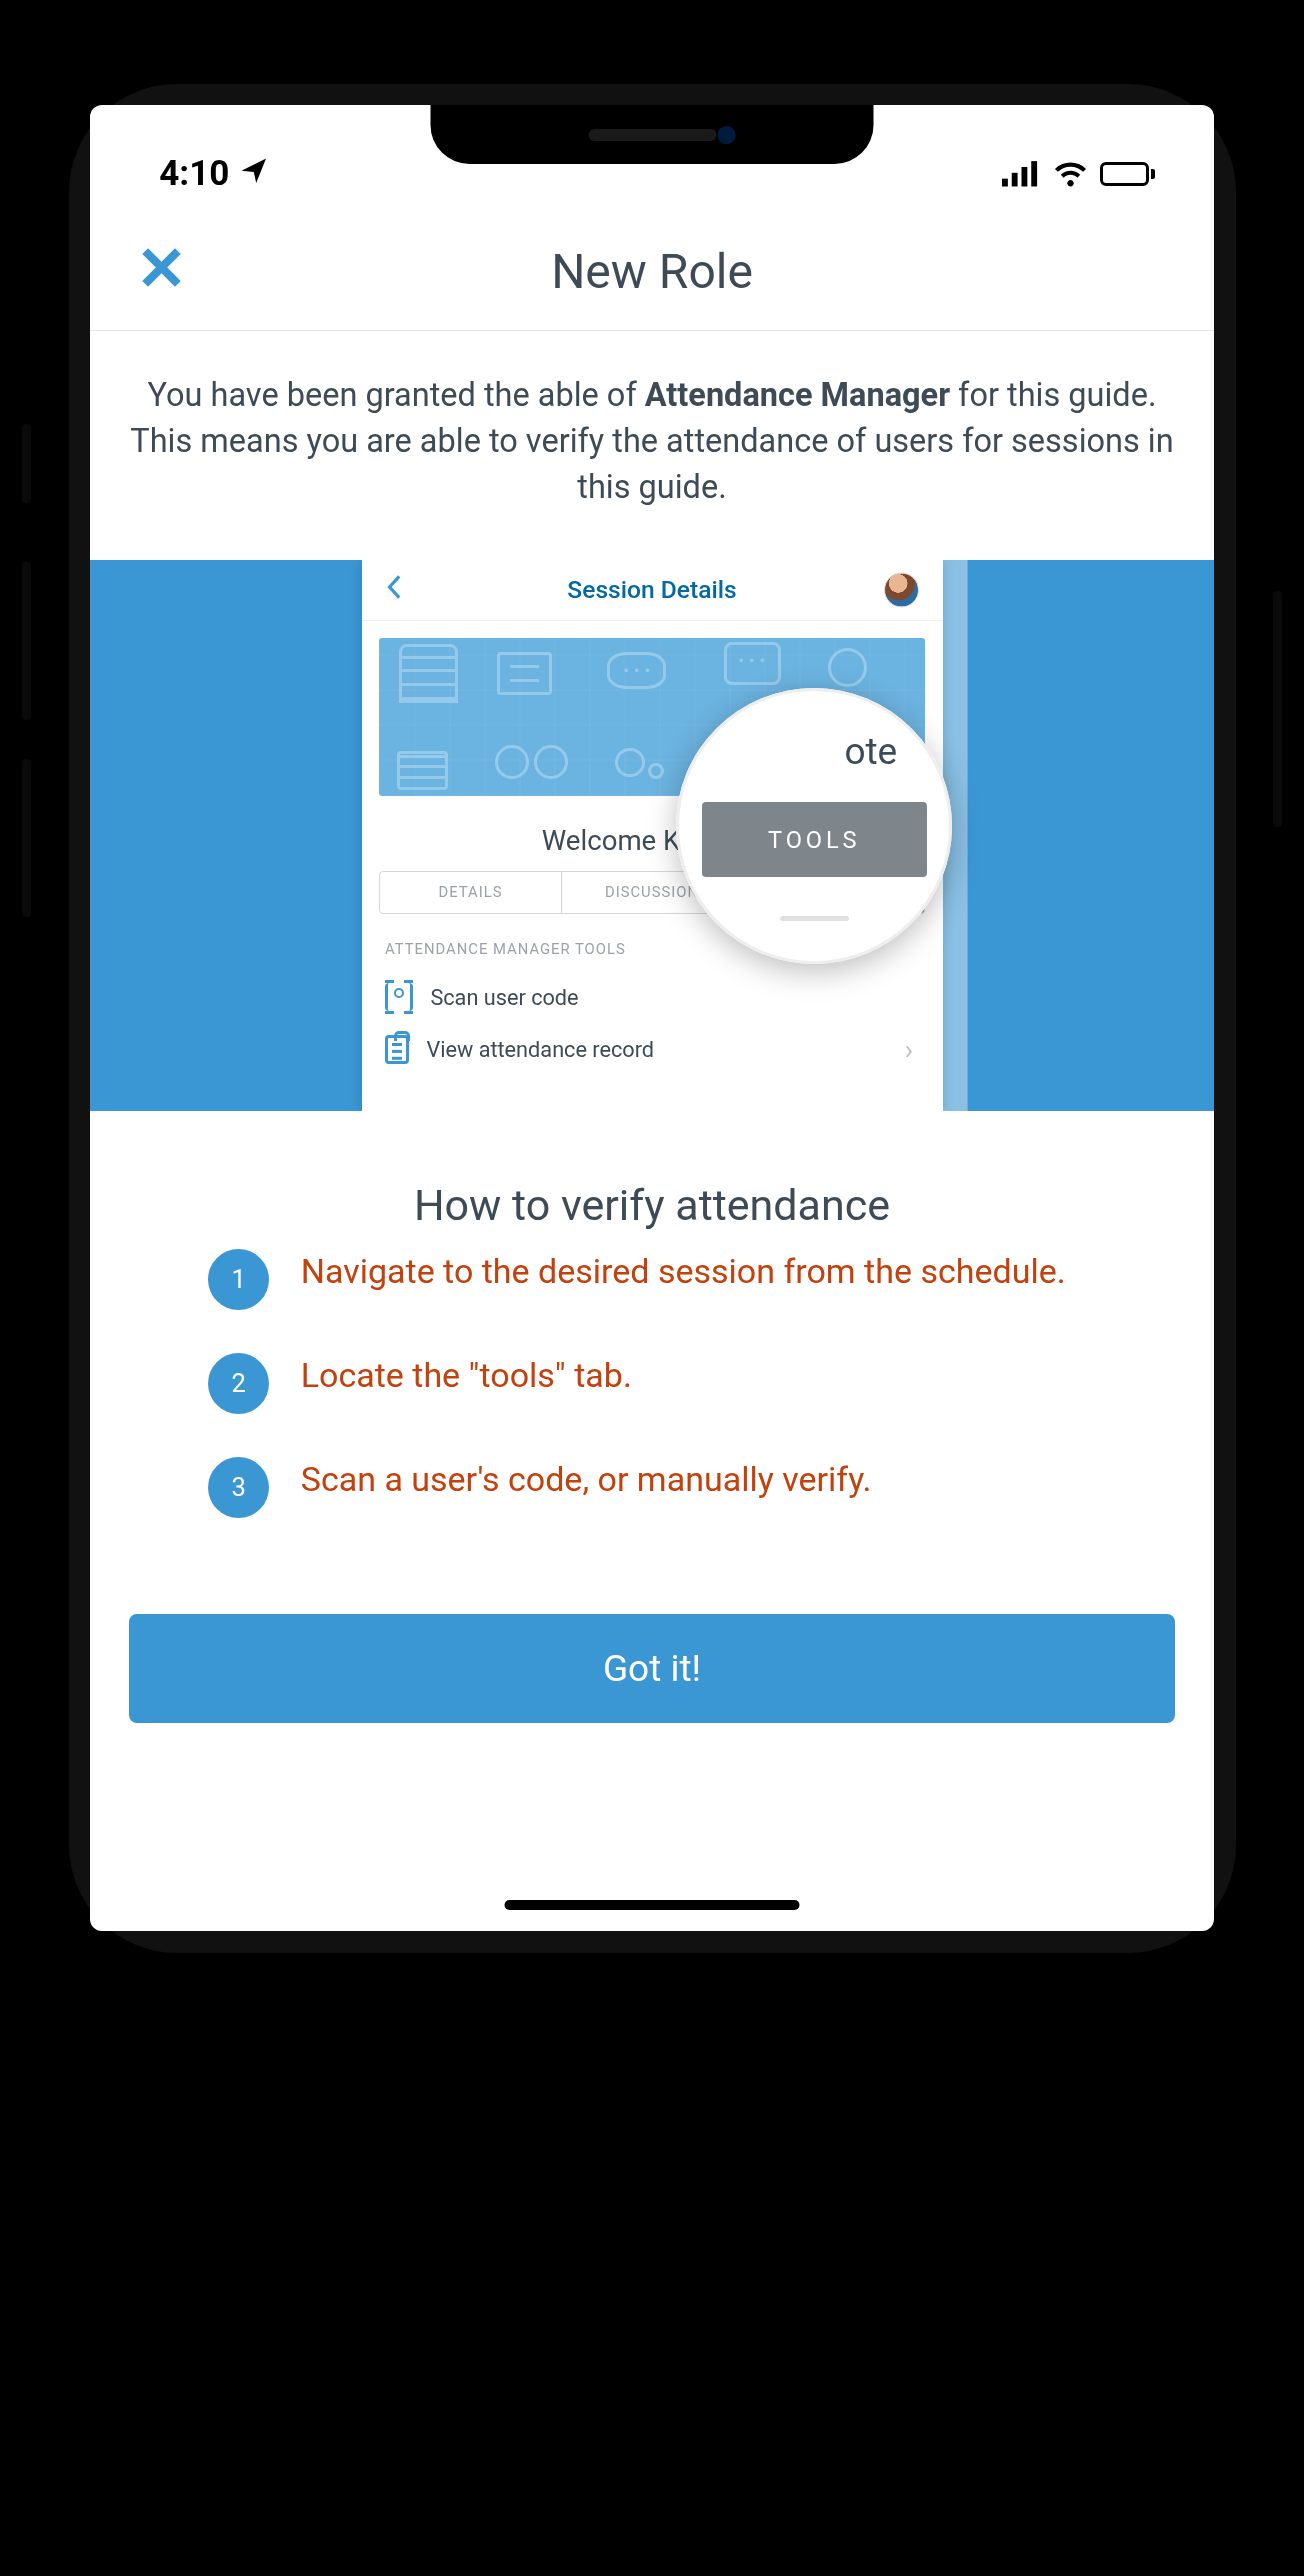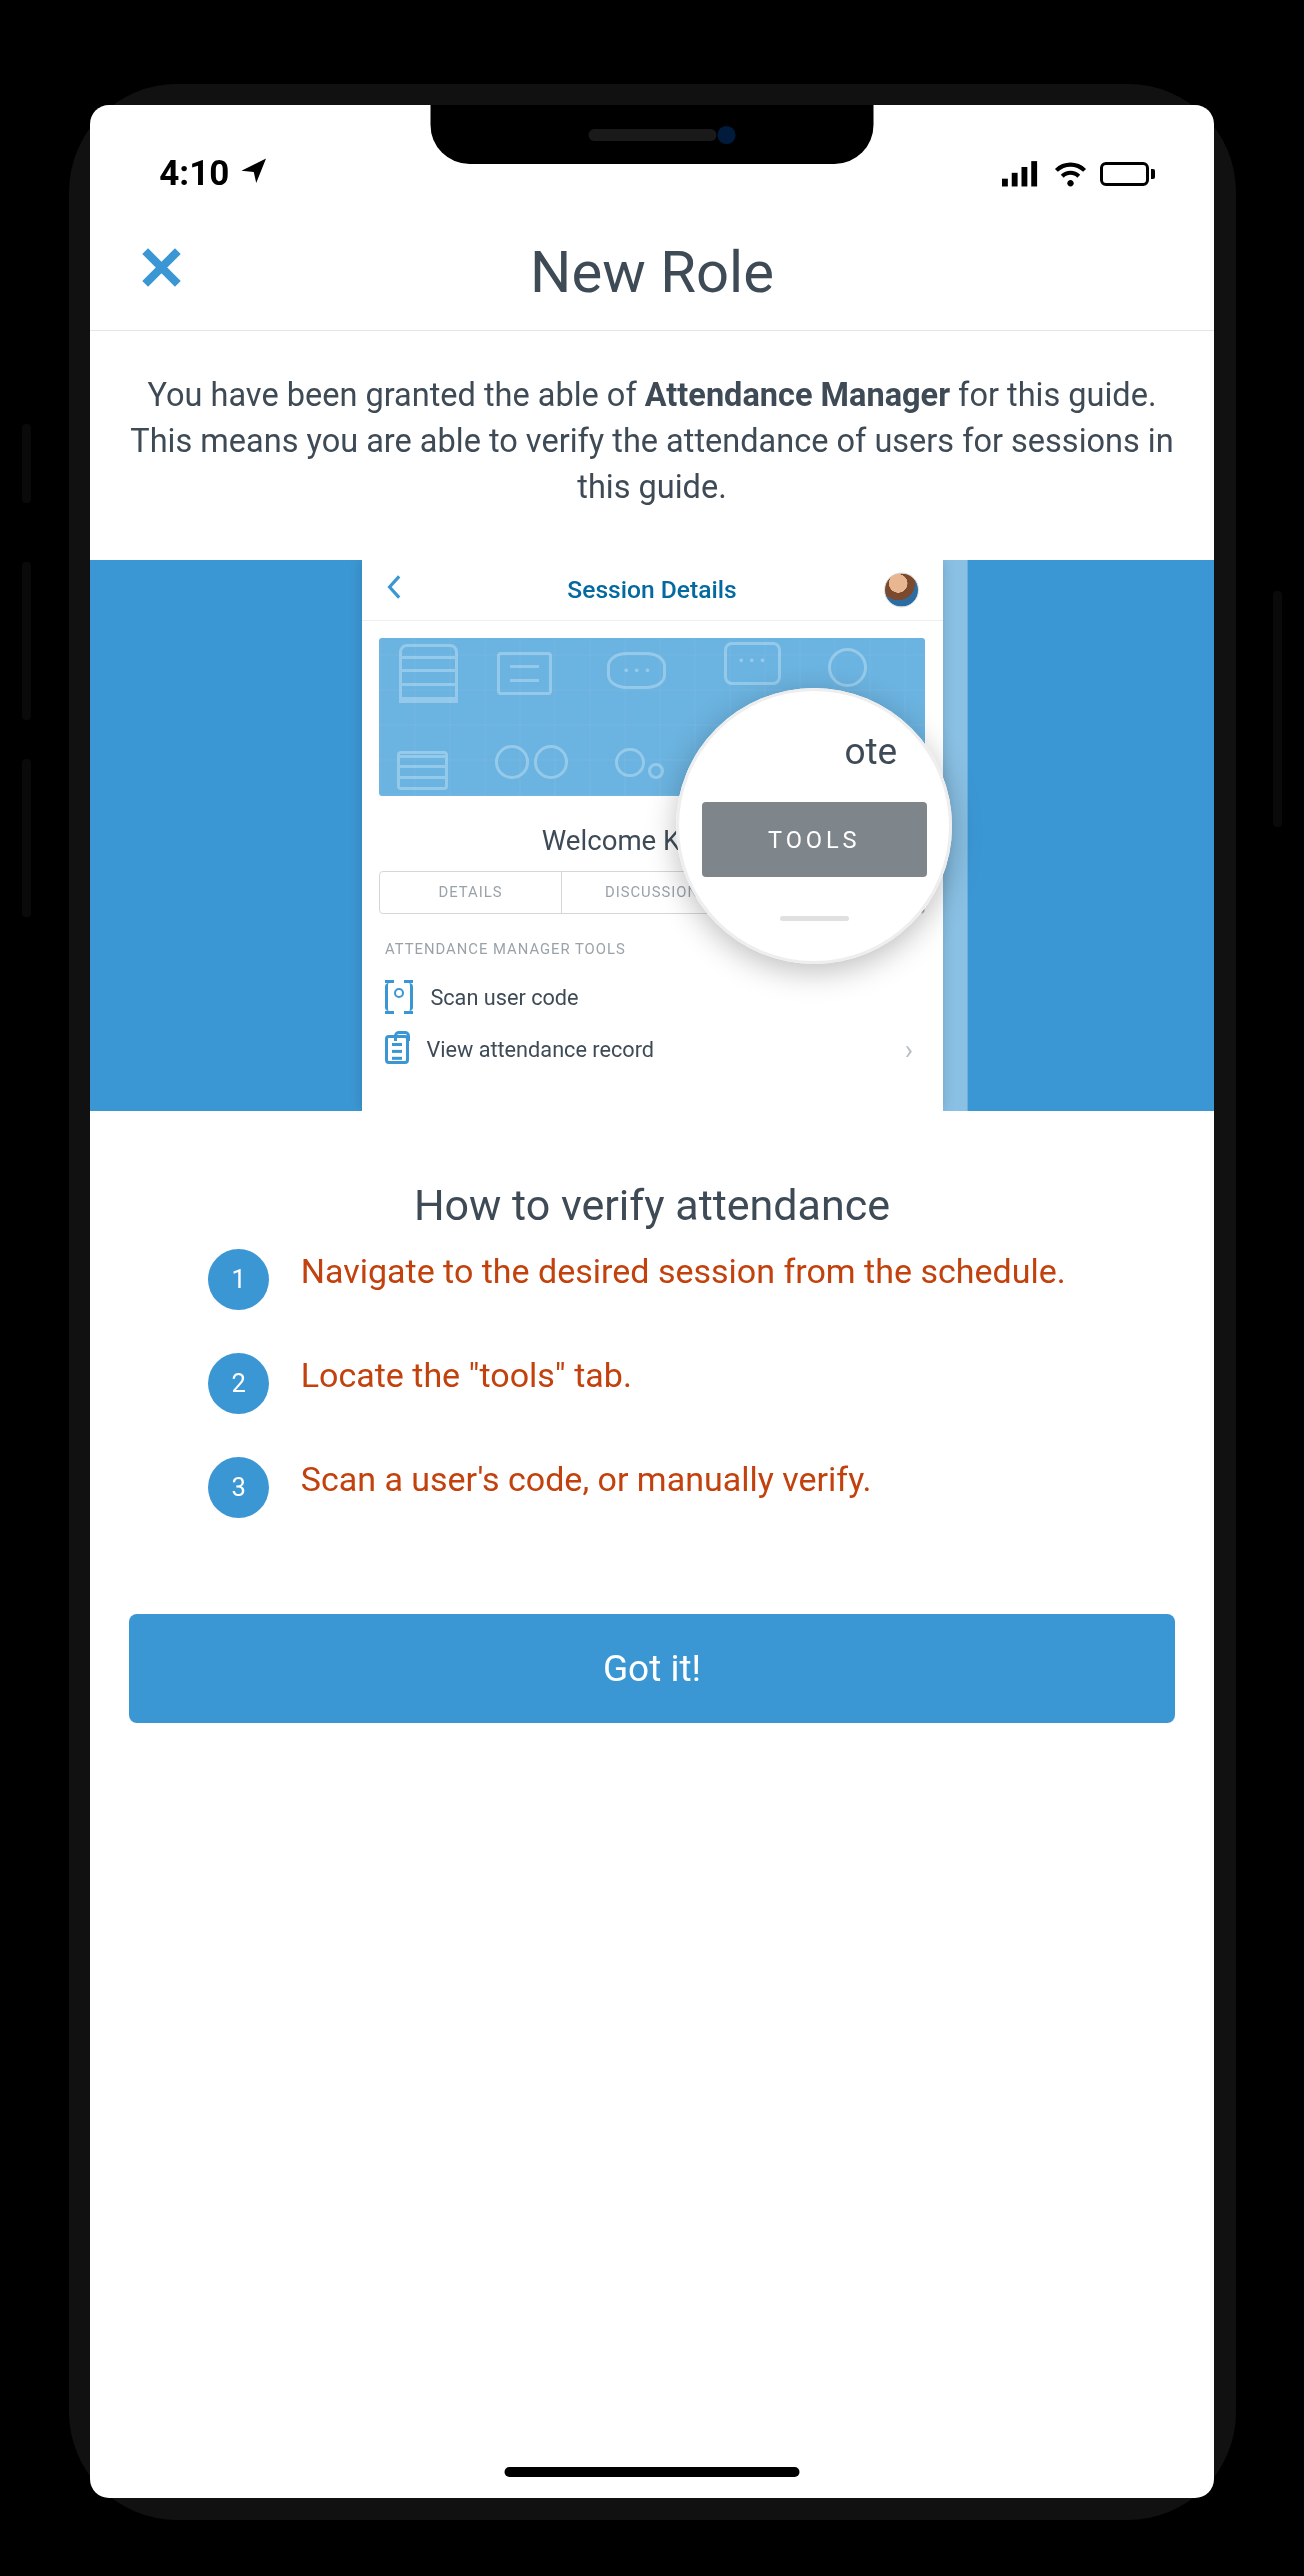--- a/index.html
+++ b/index.html
@@ -17,24 +17,24 @@
     border-radius:148px;
     position:relative;
   }
   .device-inner{
     background:#111;
     border-radius:108px;
     padding:21.7px;
   }
   .screen{
     background:#fff;
-    border-radius:19px;
+    border-radius:12px;
     overflow:hidden;
     position:relative;
-    height:2393px;
+    height:1826px;
   }
   
   .notch{
     position:absolute;
     top:0; left:50%; transform:translateX(-50%);
     width:443px; height:59px;
     background:#000;
     border-bottom-left-radius:39px;
     border-bottom-right-radius:39px;
     z-index:50;
@@ -69,21 +69,21 @@
     height:118px;
     border-bottom:1px solid #e6e6e6;
   }
   .close-x{
     position:absolute;left:47px;top:50%;transform:translateY(-50%);
     color:#3b97d3;
     font-size:55px; line-height:1;
   }
   .close-x svg{width:49px;height:49px;stroke:#3b97d3;stroke-width:4;}
   .header-title{
-    font-size:58px;color:#3e4b56;font-weight:400;
+    font-size:48px;color:#3e4b56;font-weight:400;
   }
   
   .intro{
     padding:41px 39px 49px;
     text-align:center;
     color:#3e4b56;
     font-size:32.5px;
     line-height:1.42;
   }
   .intro .strong{font-weight:700;}

